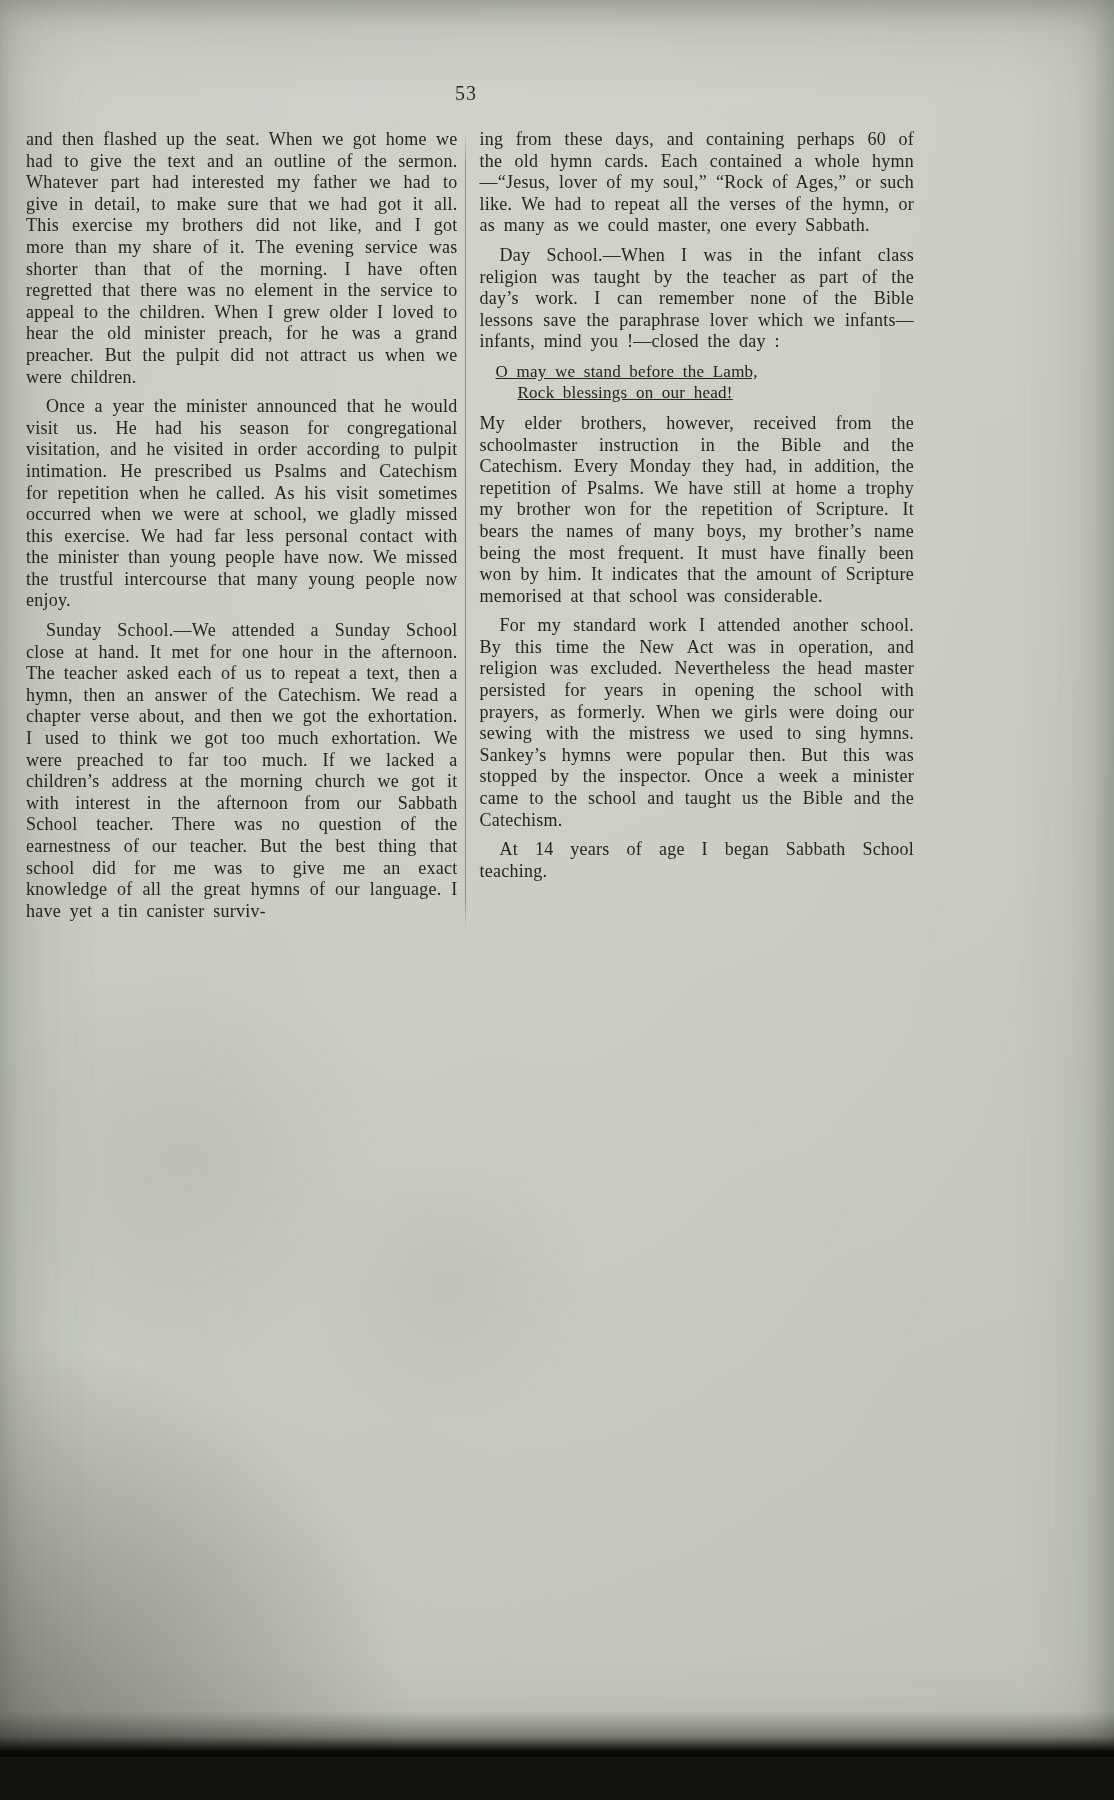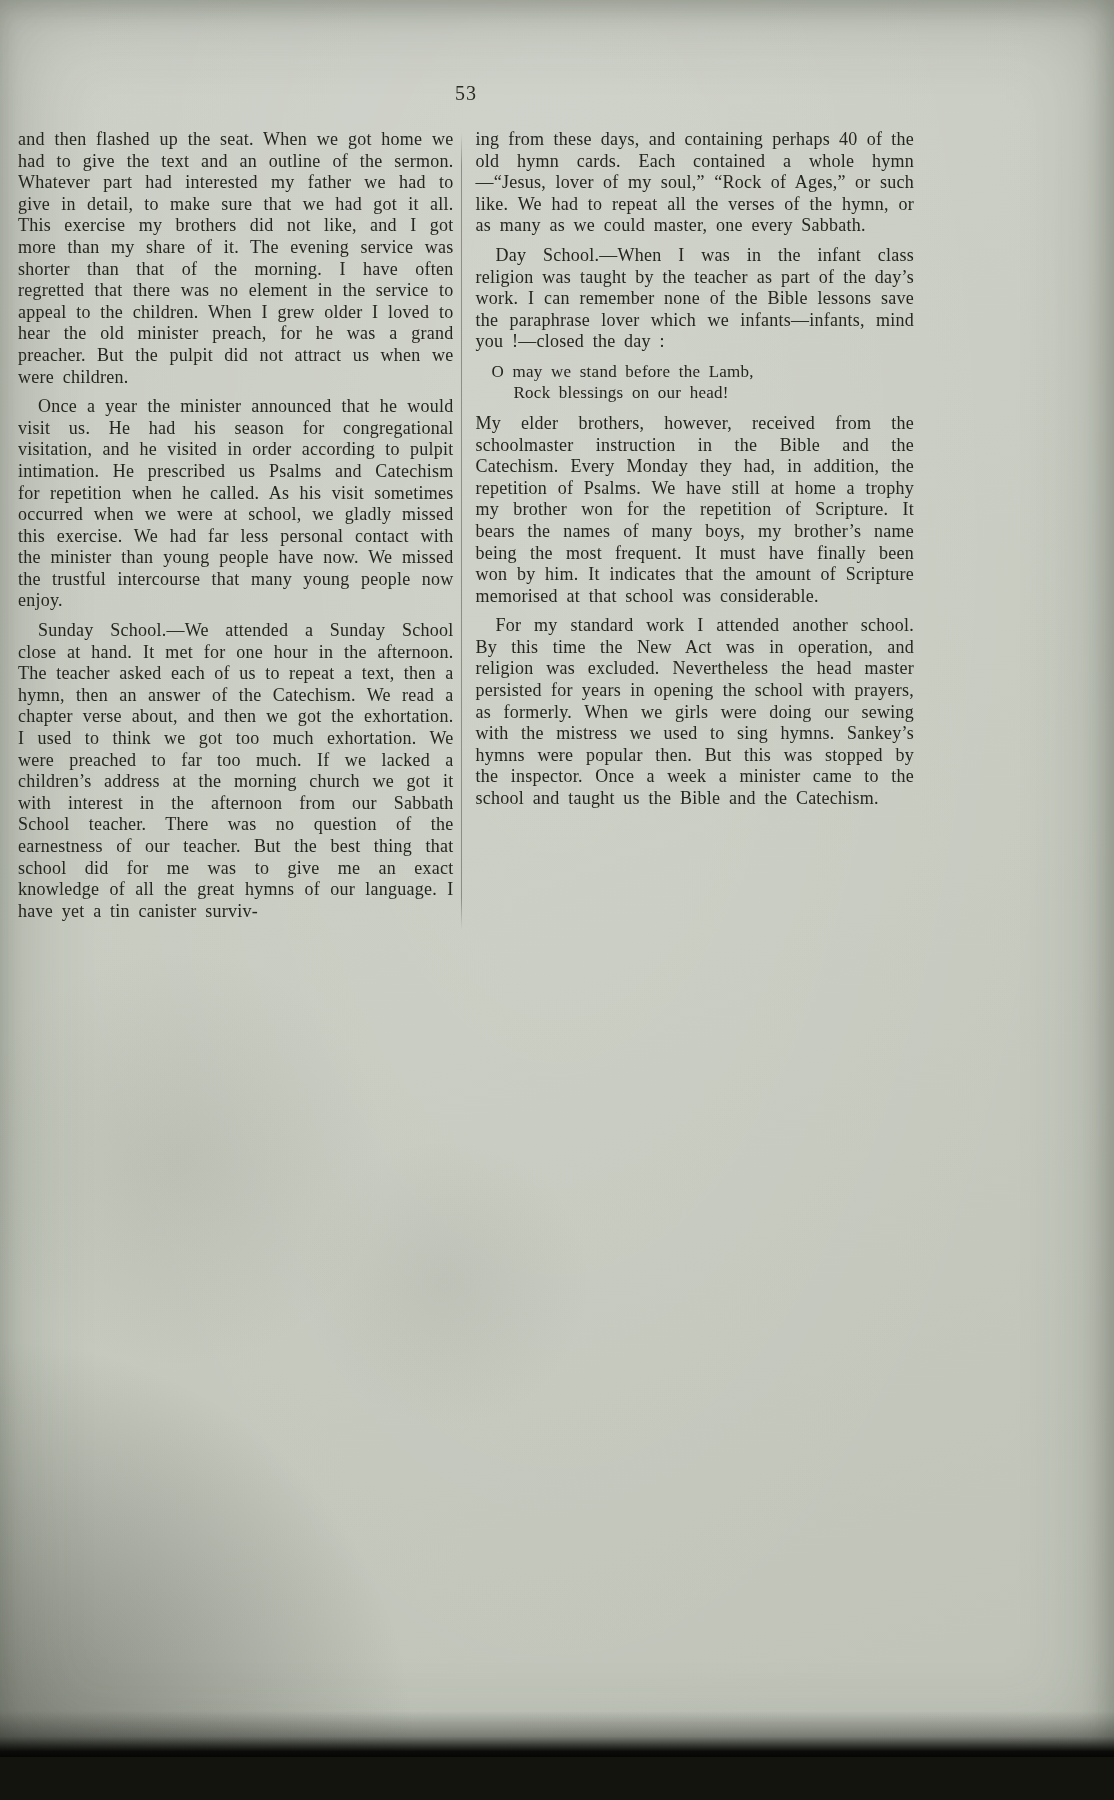--- a/index.html
+++ b/index.html
@@ -35,20 +35,21 @@
   .page-number {
     text-align: center;
     font-size: 20px;
     letter-spacing: 1px;
     color: #2b2b24;
   }
   .columns {
     display: flex;
     margin-top: 24px;
     align-items: stretch;
+    margin-left: 8px;
   }
   .col {
     text-align: justify;
     font-size: 18px;
     line-height: 21.6px;
     letter-spacing: 0.25px;
     word-spacing: 0.22em;
   }
   .col-left  { width: 437px; }
   .col-right { width: 440px; }
@@ -65,20 +66,21 @@
   }
   .col p {
     margin: 0 0 8px 0;
   }
   .col p.indent { text-indent: 20px; }
   .verse {
     margin: 4px 0 10px 16px;
     text-align: left;
     font-size: 17px;
     line-height: 21px;
+    text-decoration: underline;
   }
   .verse .vline.in { padding-left: 22px; }
   .bottom-strip {
     position: absolute;
     left: 0; right: 0; bottom: 0;
     height: 46px;
     background: linear-gradient(
       to bottom,
       rgba(18,19,15,0) 0%,
       rgba(18,19,15,0.35) 55%,
@@ -98,29 +100,30 @@
 
       <div class="col col-left">
         <p>and then flashed up the seat. When we got home we had to give the text and an outline of the sermon. Whatever part had interested my father we had to give in detail, to make sure that we had got it all. This exercise my brothers did not like, and I got more than my share of it. The evening service was shorter than that of the morning. I have often regretted that there was no element in the service to appeal to the children. When I grew older I loved to hear the old minister preach, for he was a grand preacher. But the pulpit did not attract us when we were children.</p>
         <p class="indent">Once a year the minister announced that he would visit us. He had his season for congregational visitation, and he visited in order according to pulpit intimation. He prescribed us Psalms and Catechism for repetition when he called. As his visit sometimes occurred when we were at school, we gladly missed this exercise. We had far less personal contact with the minister than young people have now. We missed the trustful intercourse that many young people now enjoy.</p>
         <p class="indent">Sunday School.—We attended a Sunday School close at hand. It met for one hour in the afternoon. The teacher asked each of us to repeat a text, then a hymn, then an answer of the Catechism. We read a chapter verse about, and then we got the exhortation. I used to think we got too much exhortation. We were preached to far too much. If we lacked a children’s address at the morning church we got it with interest in the afternoon from our Sabbath School teacher. There was no question of the earnestness of our teacher. But the best thing that school did for me was to give me an exact knowledge of all the great hymns of our language. I have yet a tin canister surviv-</p>
       </div>
 
       <div class="divider"></div>
 
       <div class="col col-right">
-        <p>ing from these days, and containing perhaps 40 of the old hymn cards. Each contained a whole hymn—“Jesus, lover of my soul,” “Rock of Ages,” or such like. We had to repeat all the verses of the hymn, or as many as we could master, one every Sabbath.</p>
+        <p>ing from these days, and containing perhaps 60 of the old hymn cards. Each contained a whole hymn—“Jesus, lover of my soul,” “Rock of Ages,” or such like. We had to repeat all the verses of the hymn, or as many as we could master, one every Sabbath.</p>
         <p class="indent">Day School.—When I was in the infant class religion was taught by the teacher as part of the day’s work. I can remember none of the Bible lessons save the paraphrase lover which we infants—infants, mind you !—closed the day :</p>
 
         <div class="verse">
           <div class="vline">O may we stand before the Lamb,</div>
           <div class="vline in">Rock blessings on our head!</div>
         </div>
 
         <p>My elder brothers, however, received from the schoolmaster instruction in the Bible and the Catechism. Every Monday they had, in addition, the repetition of Psalms. We have still at home a trophy my brother won for the repetition of Scripture. It bears the names of many boys, my brother’s name being the most frequent. It must have finally been won by him. It indicates that the amount of Scripture memorised at that school was considerable.</p>
         <p class="indent">For my standard work I attended another school. By this time the New Act was in operation, and religion was excluded. Nevertheless the head master persisted for years in opening the school with prayers, as formerly. When we girls were doing our sewing with the mistress we used to sing hymns. Sankey’s hymns were popular then. But this was stopped by the inspector. Once a week a minister came to the school and taught us the Bible and the Catechism.</p>
+        <p class="indent">At 14 years of age I began Sabbath School teaching.</p>
       </div>
 
     </div>
   </div>
 
   <div class="bottom-strip"></div>
 </div>
 
 </body></html>

